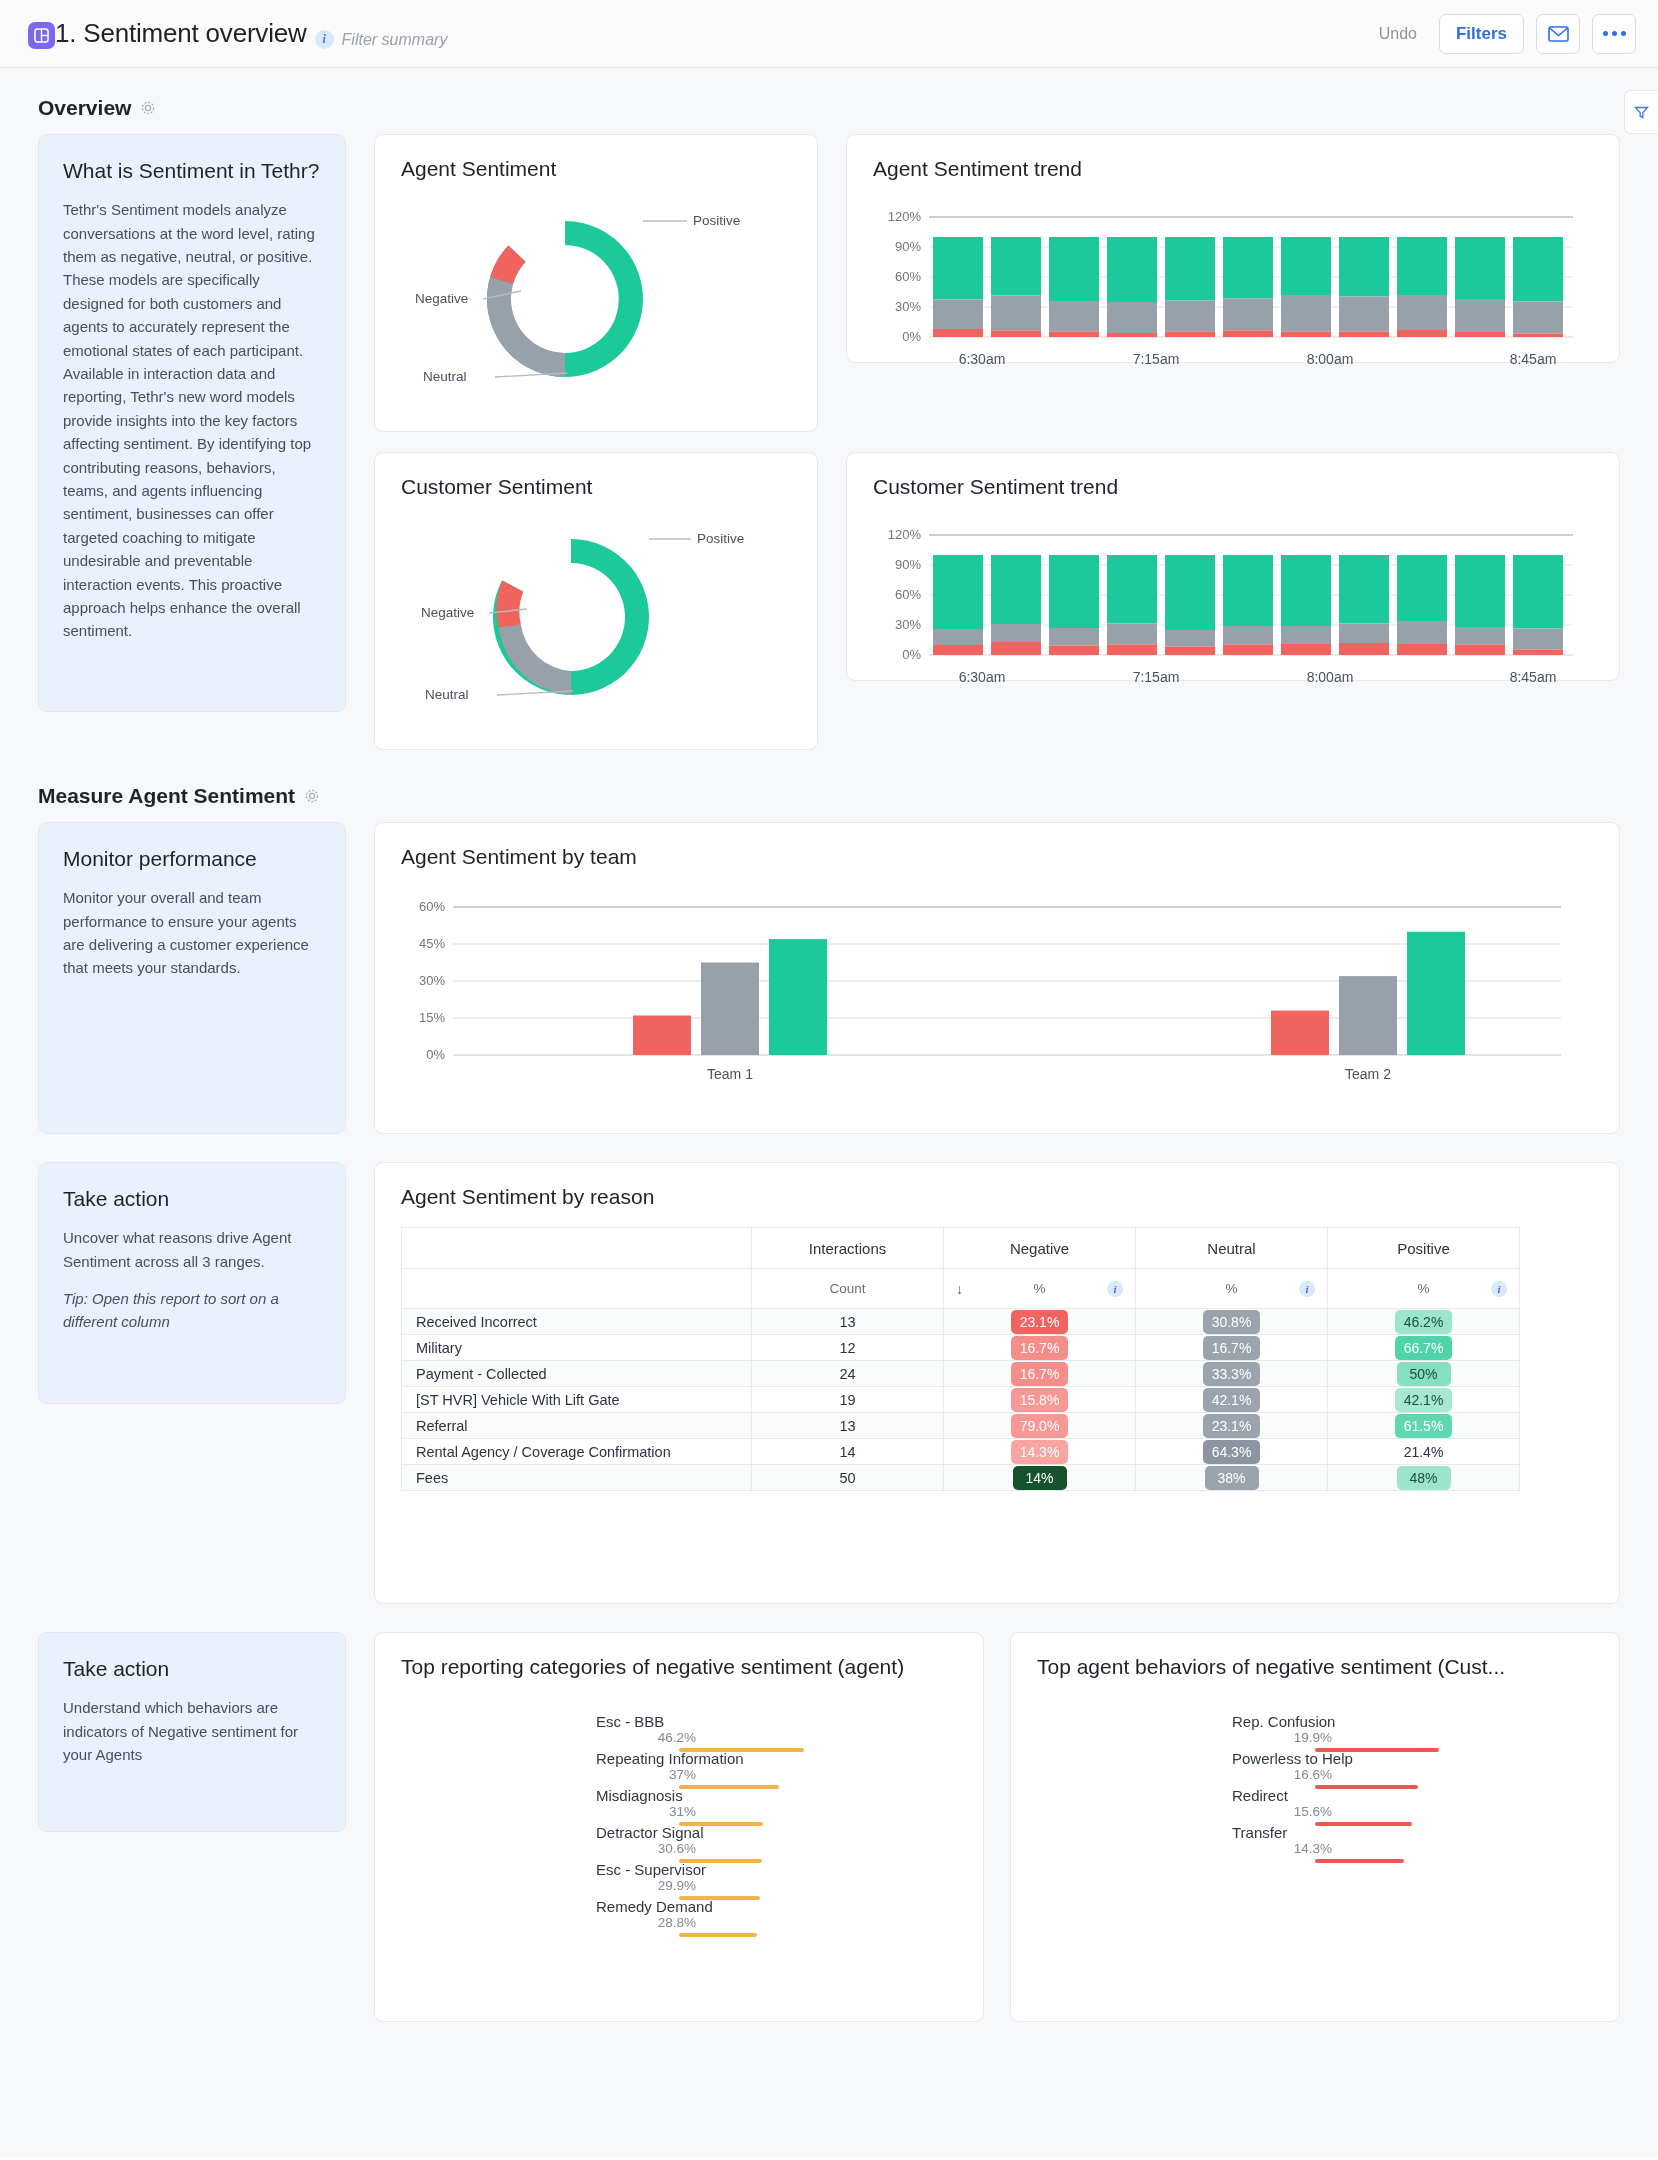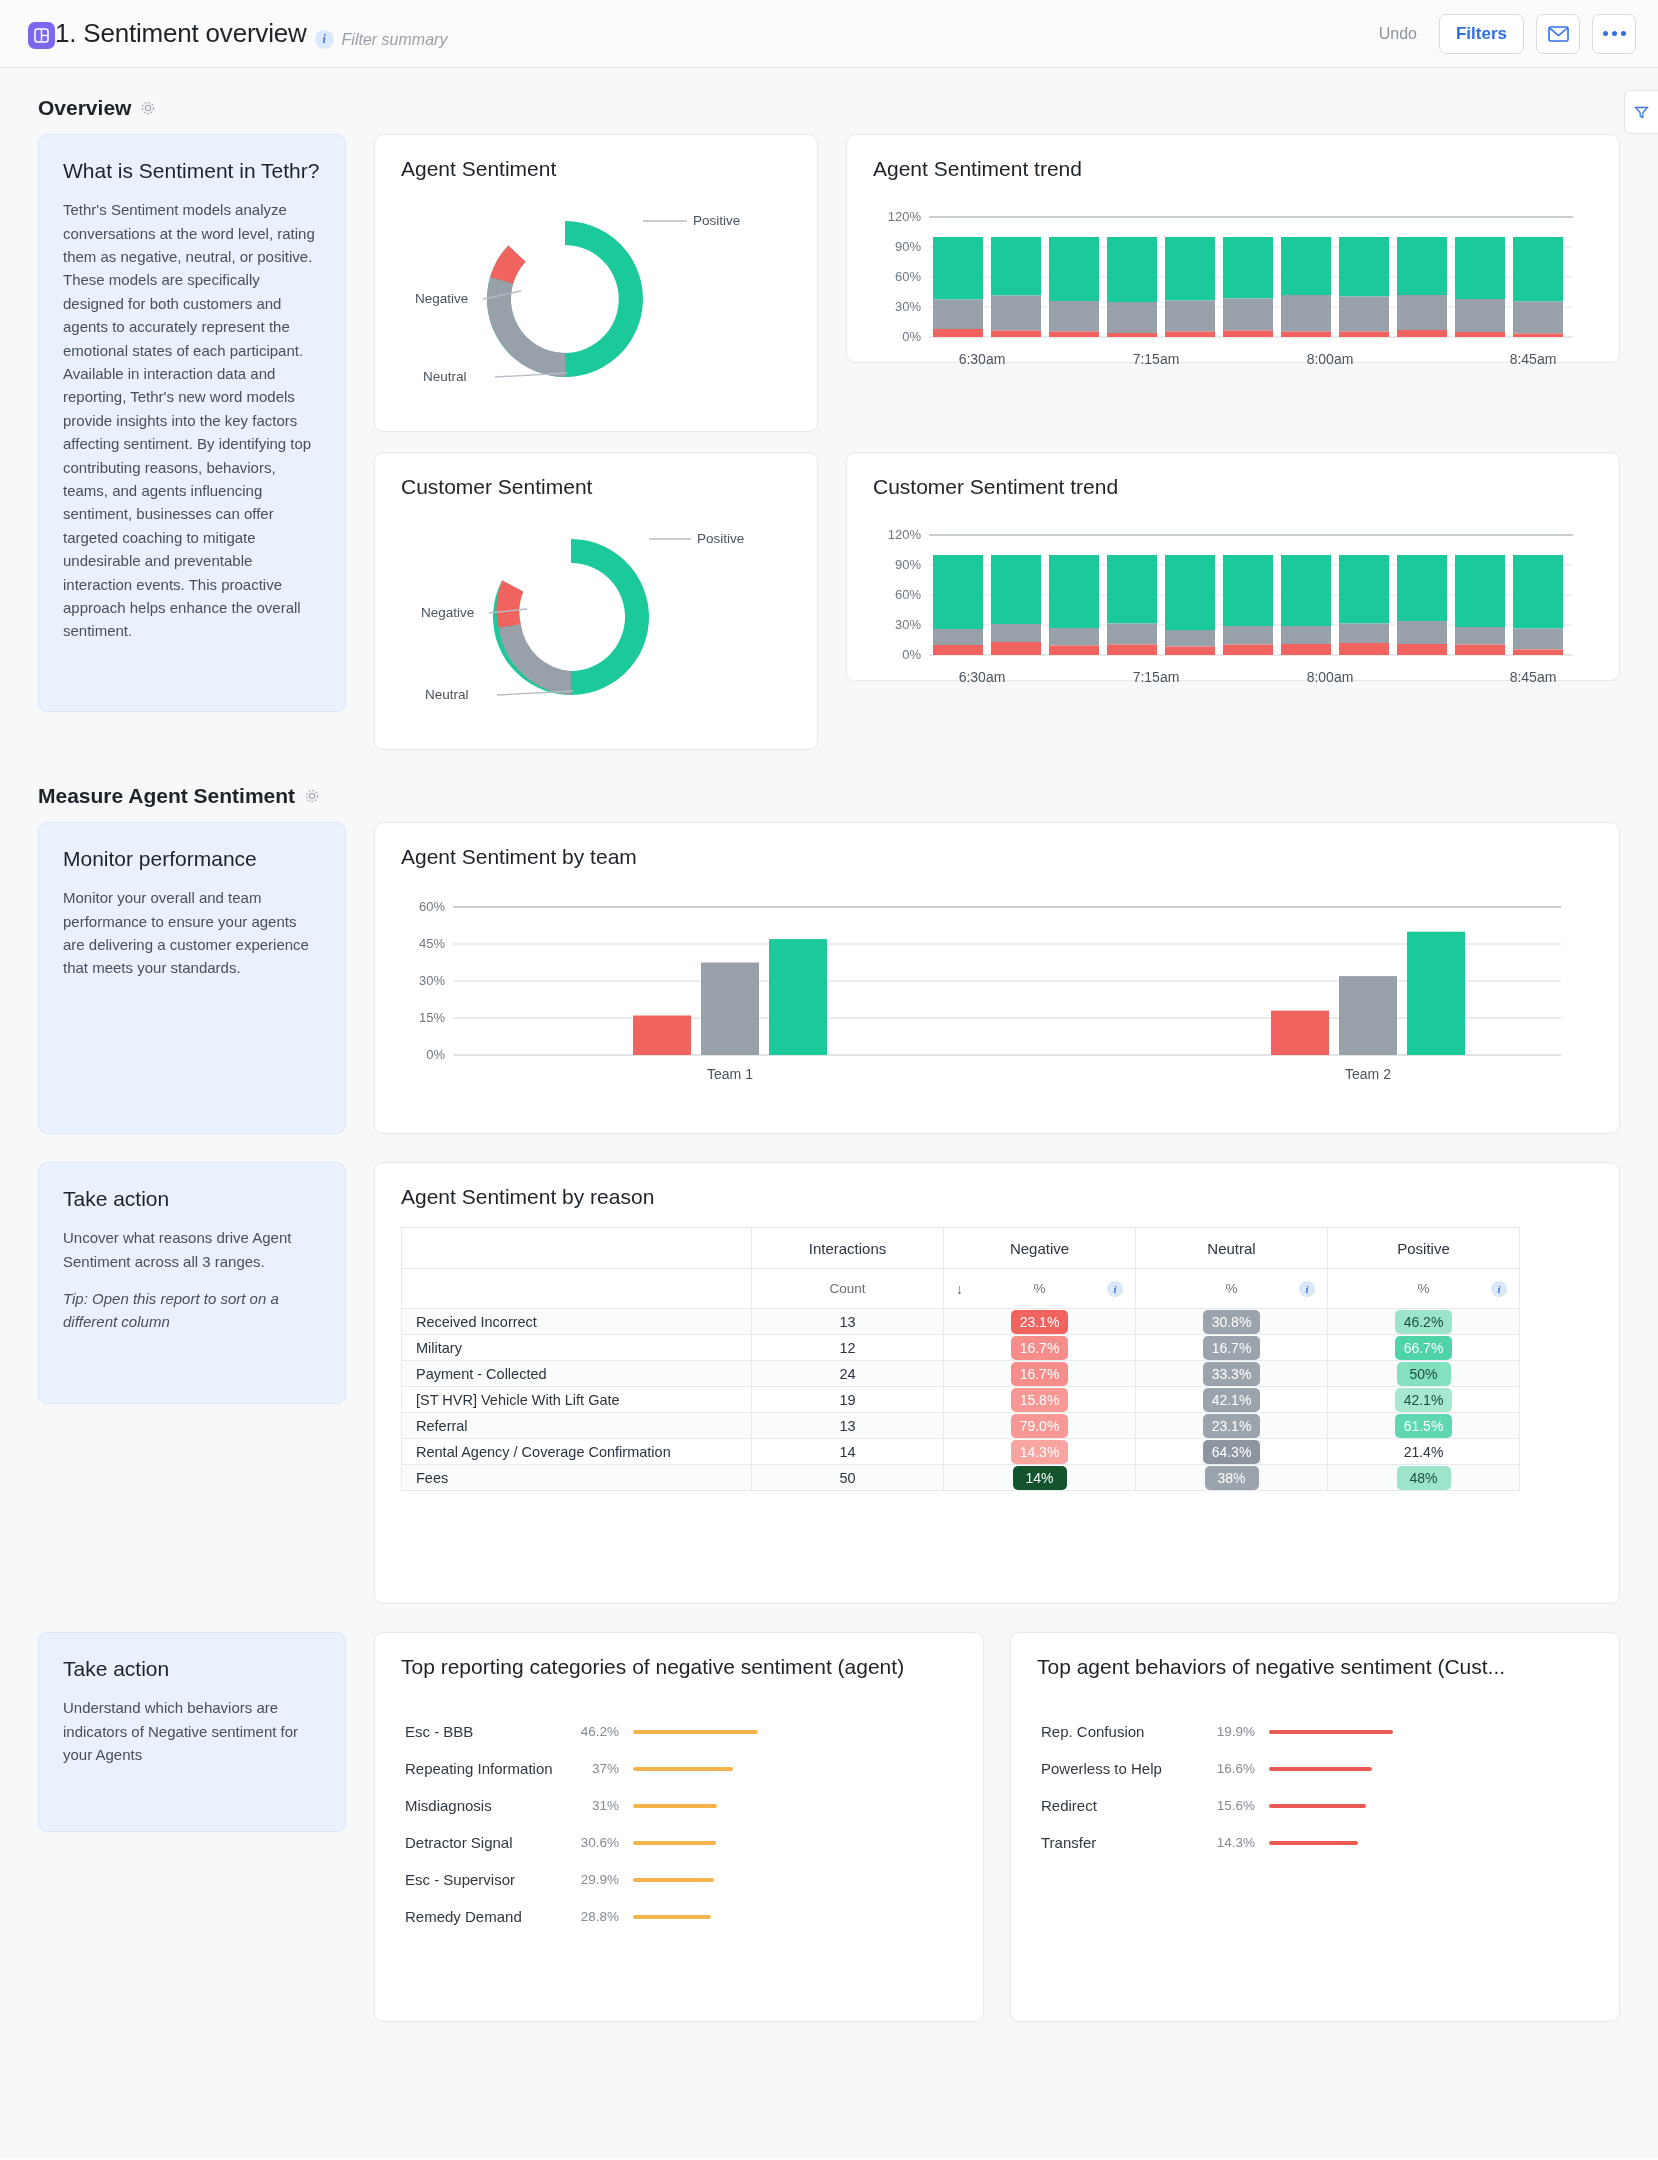--- a/index.html
+++ b/index.html
@@ -138,21 +138,21 @@
   .pill {
     display: inline-block; min-width: 54px; padding: 4px 9px;
     border-radius: 5px; font-size: 14px; text-align: center;
   }
   .pill.plain { background: transparent; }
 
   
   .bottom-row { display: flex; gap: 26px; }
   .lolli-card { flex: 1; height: 390px; }
   .lolli-list { padding: 34px 30px 0 30px; }
-  .lolli-row { display: flex; align-items: center; height: 37px; }
+  .lolli-row { display: flex; align-items: center; height: 37px; flex-direction: column; }
   .lolli-name { width: 166px; font-size: 15px; color: #2f3842; }
   .lolli-val { width: 62px; text-align: right; font-size: 13.5px; color: #838a93; padding-right: 14px; }
   .lolli-track { flex: 1; position: relative; height: 10px; }
   .lolli-bar { position: absolute; left: 0; top: 3px; height: 4px; border-radius: 2px; }
 </style>
 </head>
 <body>
 
 <div class="topbar">
   <div class="tb-left">

